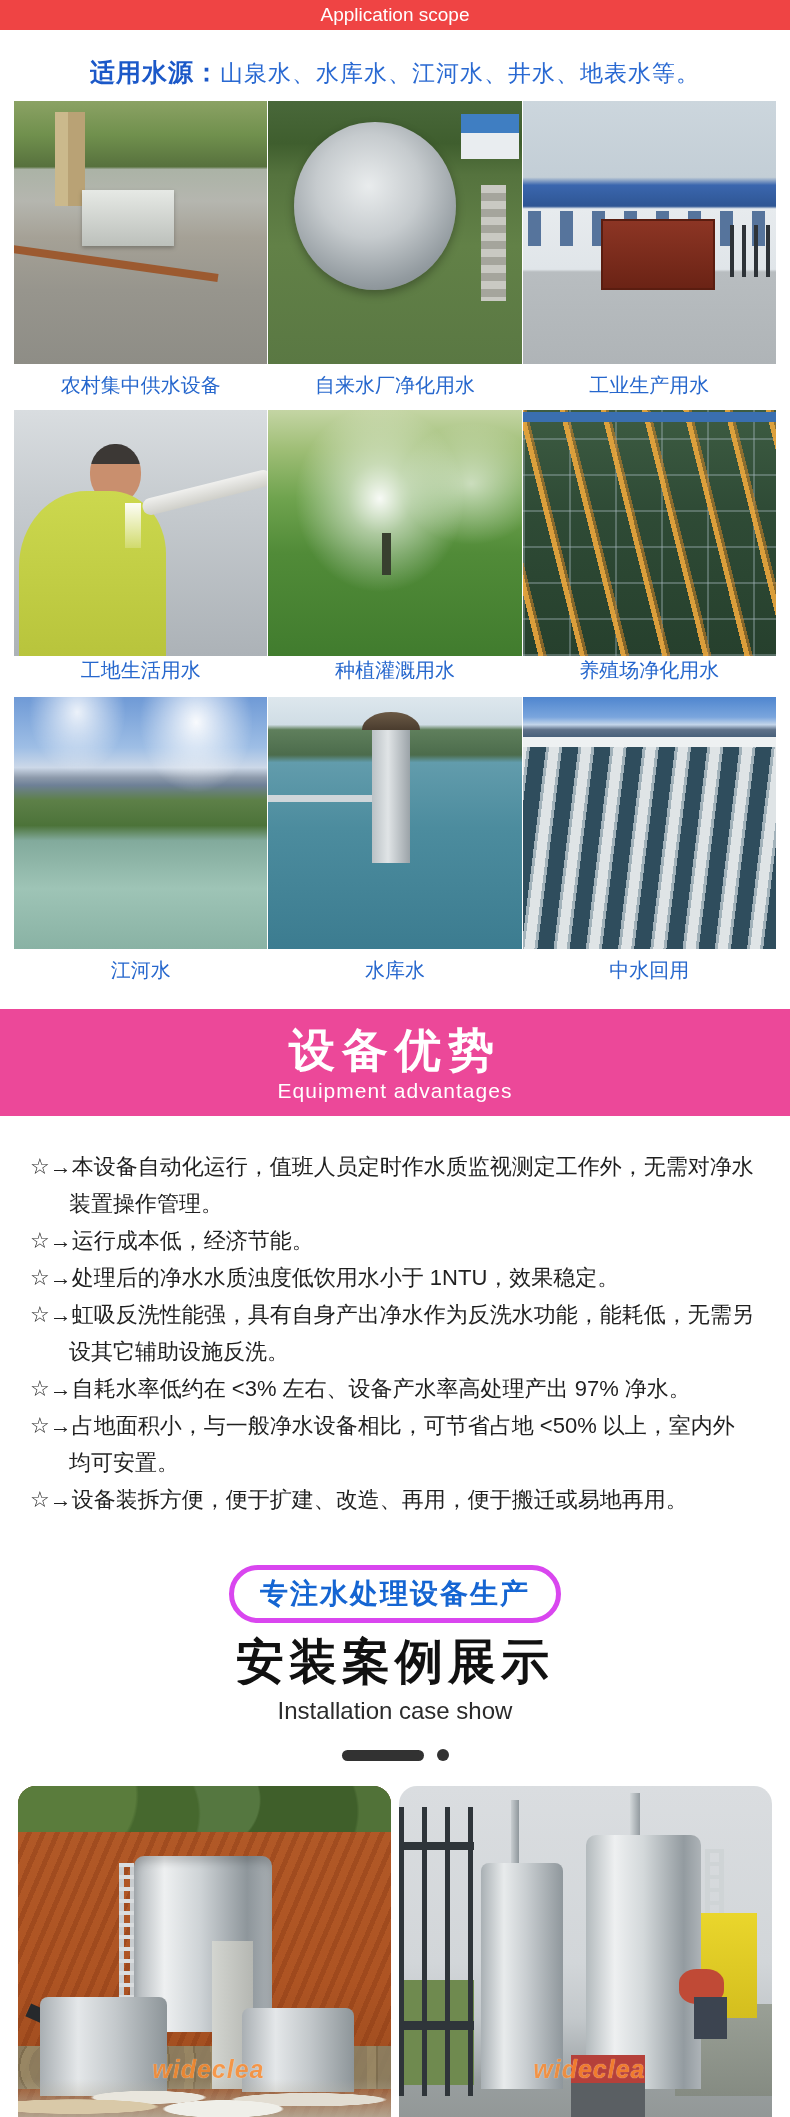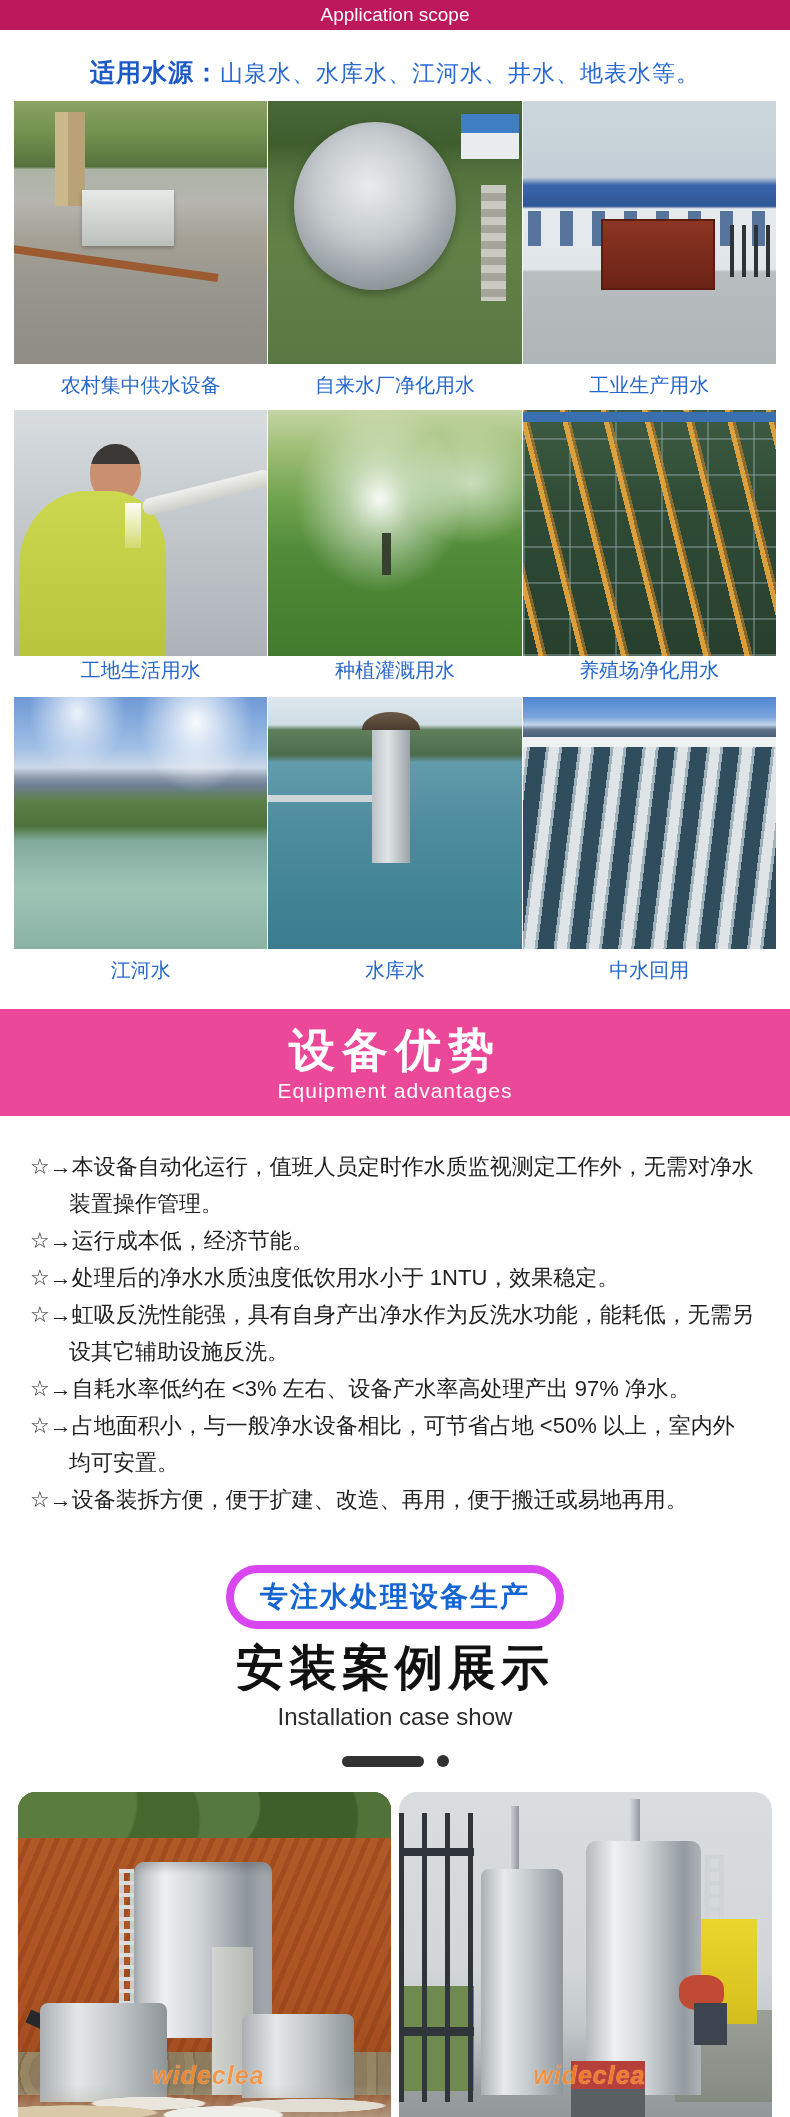--- a/index.html
+++ b/index.html
@@ -3,21 +3,21 @@
 <meta charset="utf-8">
 <style>
   * { margin:0; padding:0; box-sizing:border-box; }
   html,body { background:#fff; }
   body {
     width:790px; height:2117px; overflow:hidden; position:relative;
     font-family:"Liberation Sans","DejaVu Sans",sans-serif;
   }
 
   
-  .top-bar { height:30px; background:#be185d; color:#fff; display:flex; align-items:center; justify-content:center; font-size:19px; }
+  .top-bar { height:30px; background:#ef4444; color:#fff; display:flex; align-items:center; justify-content:center; font-size:19px; }
 
   
   .intro { margin-top:26px; text-align:center; font-size:23px; color:#2969d2; letter-spacing:1px; white-space:nowrap; }
   .intro .intro-label { font-size:25px; color:#1b58c8; font-weight:bold; }
 
   
   .gallery { margin-top:12px; padding:0 14px; }
   .g-row { display:flex; gap:1px; }
   .g-item { flex:1; min-width:0; }
   .g-photo { position:relative; width:100%; overflow:hidden; }
@@ -68,21 +68,21 @@
   .banner { margin-top:14px; background:#ec4899; color:#fff; text-align:center; padding:15px 0 13px; }
   .banner-title { font-size:46px; font-weight:bold; letter-spacing:7px; line-height:52px; }
   .banner-sub { font-size:21px; margin-top:3px; letter-spacing:1px; }
 
   
   .advantages { margin:32px 36px 0 30px; list-style:none; height:378px; overflow:hidden; }
   .advantages li { font-size:22px; line-height:37px; color:#1f1f1f; padding-left:39px; text-indent:-39px; }
 
   
   .cases { text-align:center; }
-  .badge { display:inline-block; margin-top:39px; border:8px solid #d946ef; border-radius:999px; color:#1565d2; font-size:28px; font-weight:bold; padding:5px 26px; letter-spacing:2px; }
+  .badge { display:inline-block; margin-top:39px; border:5px solid #d946ef; border-radius:999px; color:#1565d2; font-size:28px; font-weight:bold; padding:5px 26px; letter-spacing:2px; }
   .case-title { font-size:48px; font-weight:800; color:#111; letter-spacing:5px; margin-top:12px; line-height:54px; }
   .case-sub { font-size:24px; color:#2b2b2b; margin-top:8px; }
   .divider { margin-top:24px; display:flex; align-items:center; justify-content:center; gap:13px; height:12px; }
   .divider .bar { width:82px; height:11px; background:#323232; border-radius:7px; }
   .divider .dot { width:12px; height:12px; background:#323232; border-radius:50%; }
 
   .case-photos { display:flex; gap:8px; padding:0 18px; margin-top:25px; }
   .case-photo { position:relative; flex:1; height:352px; border-radius:18px 18px 0 0; overflow:hidden; }
   .case-photo .shape { position:absolute; }
   .watermark { position:absolute; bottom:54px; left:36%; font-size:25px; font-weight:800; font-style:italic; color:#ff8a2a; opacity:.8; letter-spacing:1px; text-shadow:0 0 1px #fff; }

